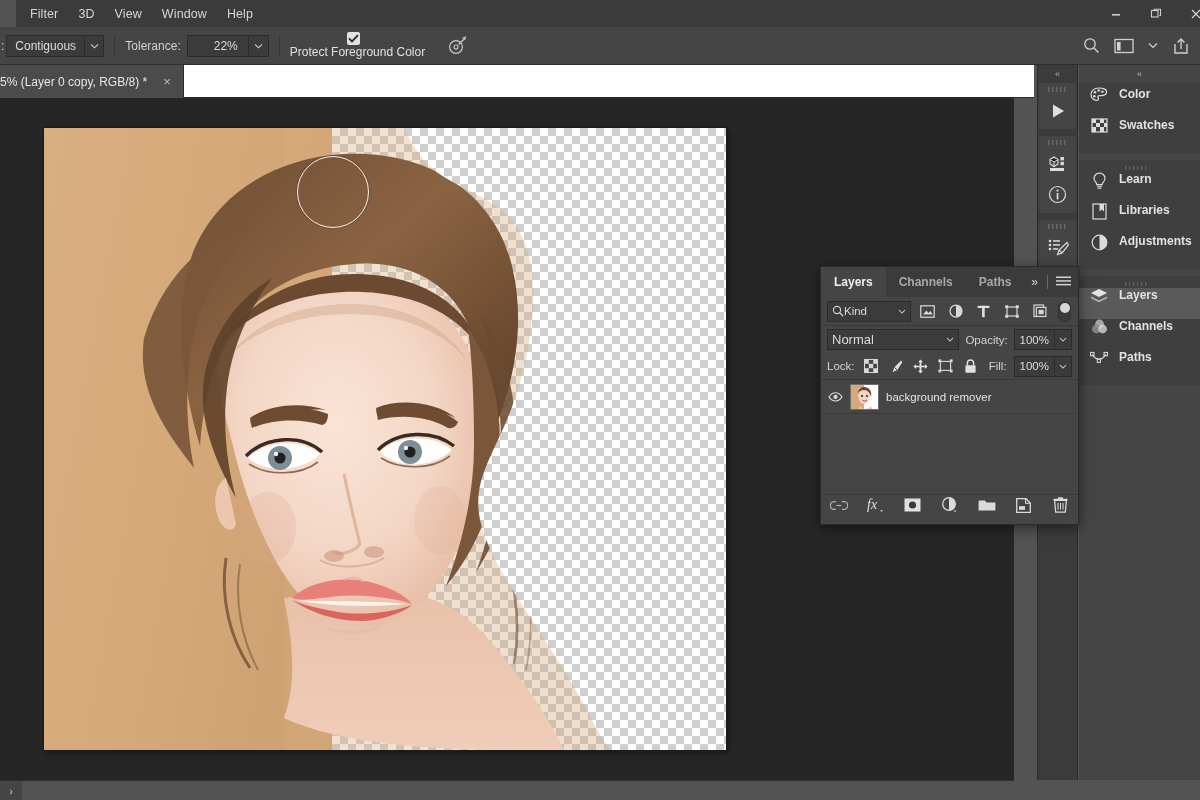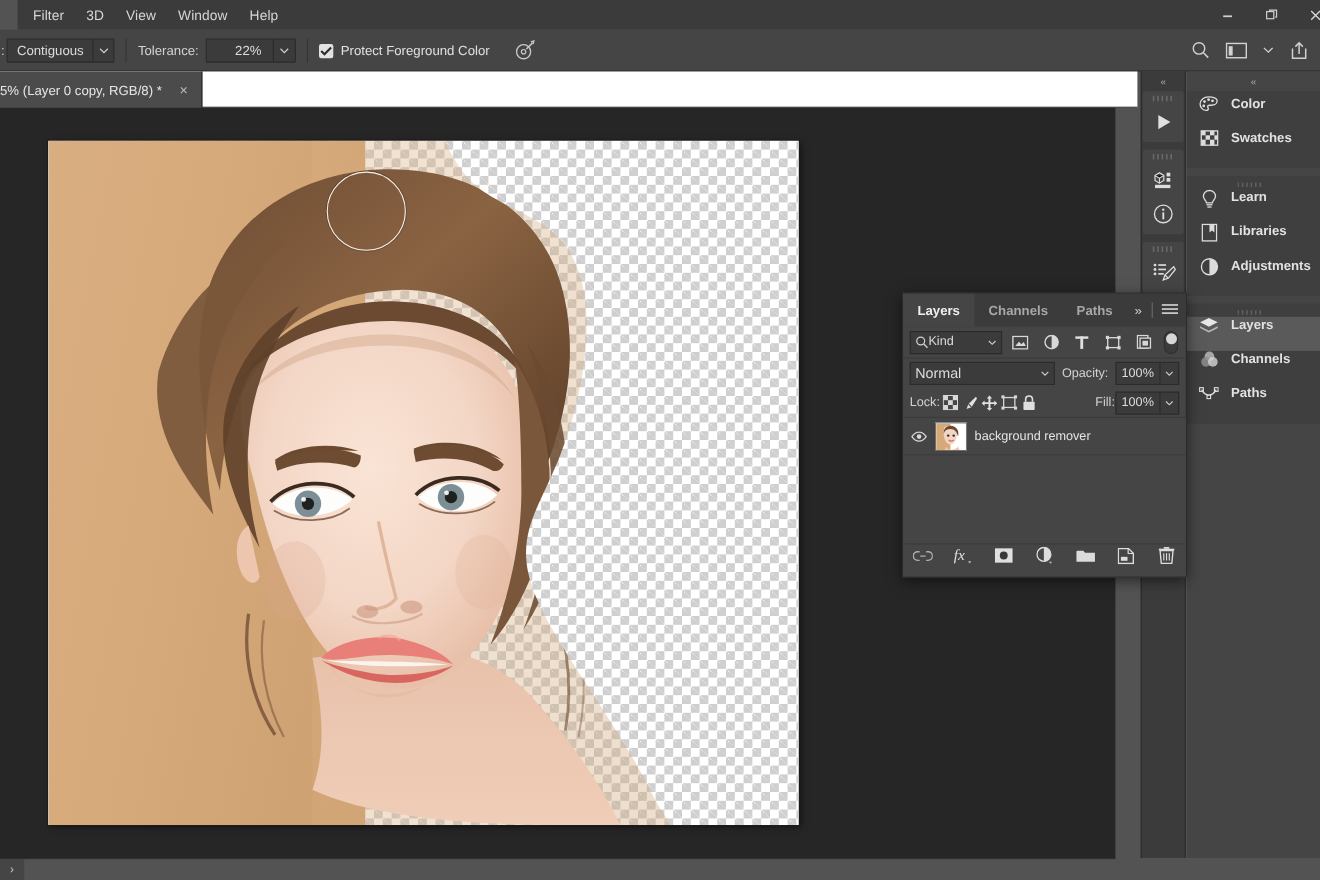--- a/index.html
+++ b/index.html
@@ -51,21 +51,21 @@
   .opt-label { color: #d2d2d2; font-size: 12px; margin-right: 6px; white-space: nowrap; }
   .numfield {
     background: #3b3b3b; border: 1px solid #2b2b2b; height: 22px;
     display: flex; align-items: center; border-radius: 1px; padding-left: 16px;
   }
   .numfield .val { color: #dcdcdc; font-size: 12px; padding: 0 10px; min-width: 44px; }
   .numfield .caret {
     width: 20px; height: 20px; display: flex; align-items: center; justify-content: center;
     border-left: 1px solid #2b2b2b;
   }
-  .checkrow { display: flex; align-items: flex-end; }
+  .checkrow { display: flex; align-items: center; flex-direction: column; }
   .checkbox {
     width: 13px; height: 13px; background: #e2e2e2; border-radius: 2px;
     display: flex; align-items: center; justify-content: center; margin-right: 7px;
   }
   .checkbox svg { display: block; }
   .check-label { color: #e0e0e0; font-size: 12px; white-space: nowrap; }
   .opt-icon { margin-left: 22px; display: flex; align-items: center; }
   .opt-right { margin-left: auto; display: flex; align-items: center; padding-right: 10px; gap: 14px; }
   .opt-right .ic { display: flex; align-items: center; justify-content: center; }
 
@@ -200,21 +200,21 @@
   .blend-combo .bc-caret { margin-left: auto; }
   .small-label { color: #d2d2d2; font-size: 11.5px; white-space: nowrap; }
   .pct-field {
     background: #3b3b3b; border: 1px solid #2b2b2b; height: 21px;
     display: flex; align-items: center;
   }
   .pct-field .pv { color: #dcdcdc; font-size: 11.5px; padding: 0 5px; min-width: 38px; text-align:center; }
   .pct-field .pc { width: 17px; display: flex; align-items: center; justify-content: center; border-left: 1px solid #2b2b2b; height: 19px; }
 
   .lp-lock {
-    height: 27px; display: flex; align-items: center; padding: 0 6px; 
+    height: 27px; display: flex; align-items: center; padding: 0 6px; gap: 7px;
     border-bottom: 1px solid #3a3a3a;
   }
   .lockbtn { width: 18px; height: 19px; display: flex; align-items: center; justify-content: center; }
 
   .lp-list { flex: 1; background: #454545; overflow: hidden; }
   .layer-row {
     height: 34px; display: flex; align-items: center; padding: 0 6px; gap: 7px;
     border-bottom: 1px solid #3c3c3c;
   }
   .eye-cell { width: 16px; display: flex; align-items: center; justify-content: center; }

